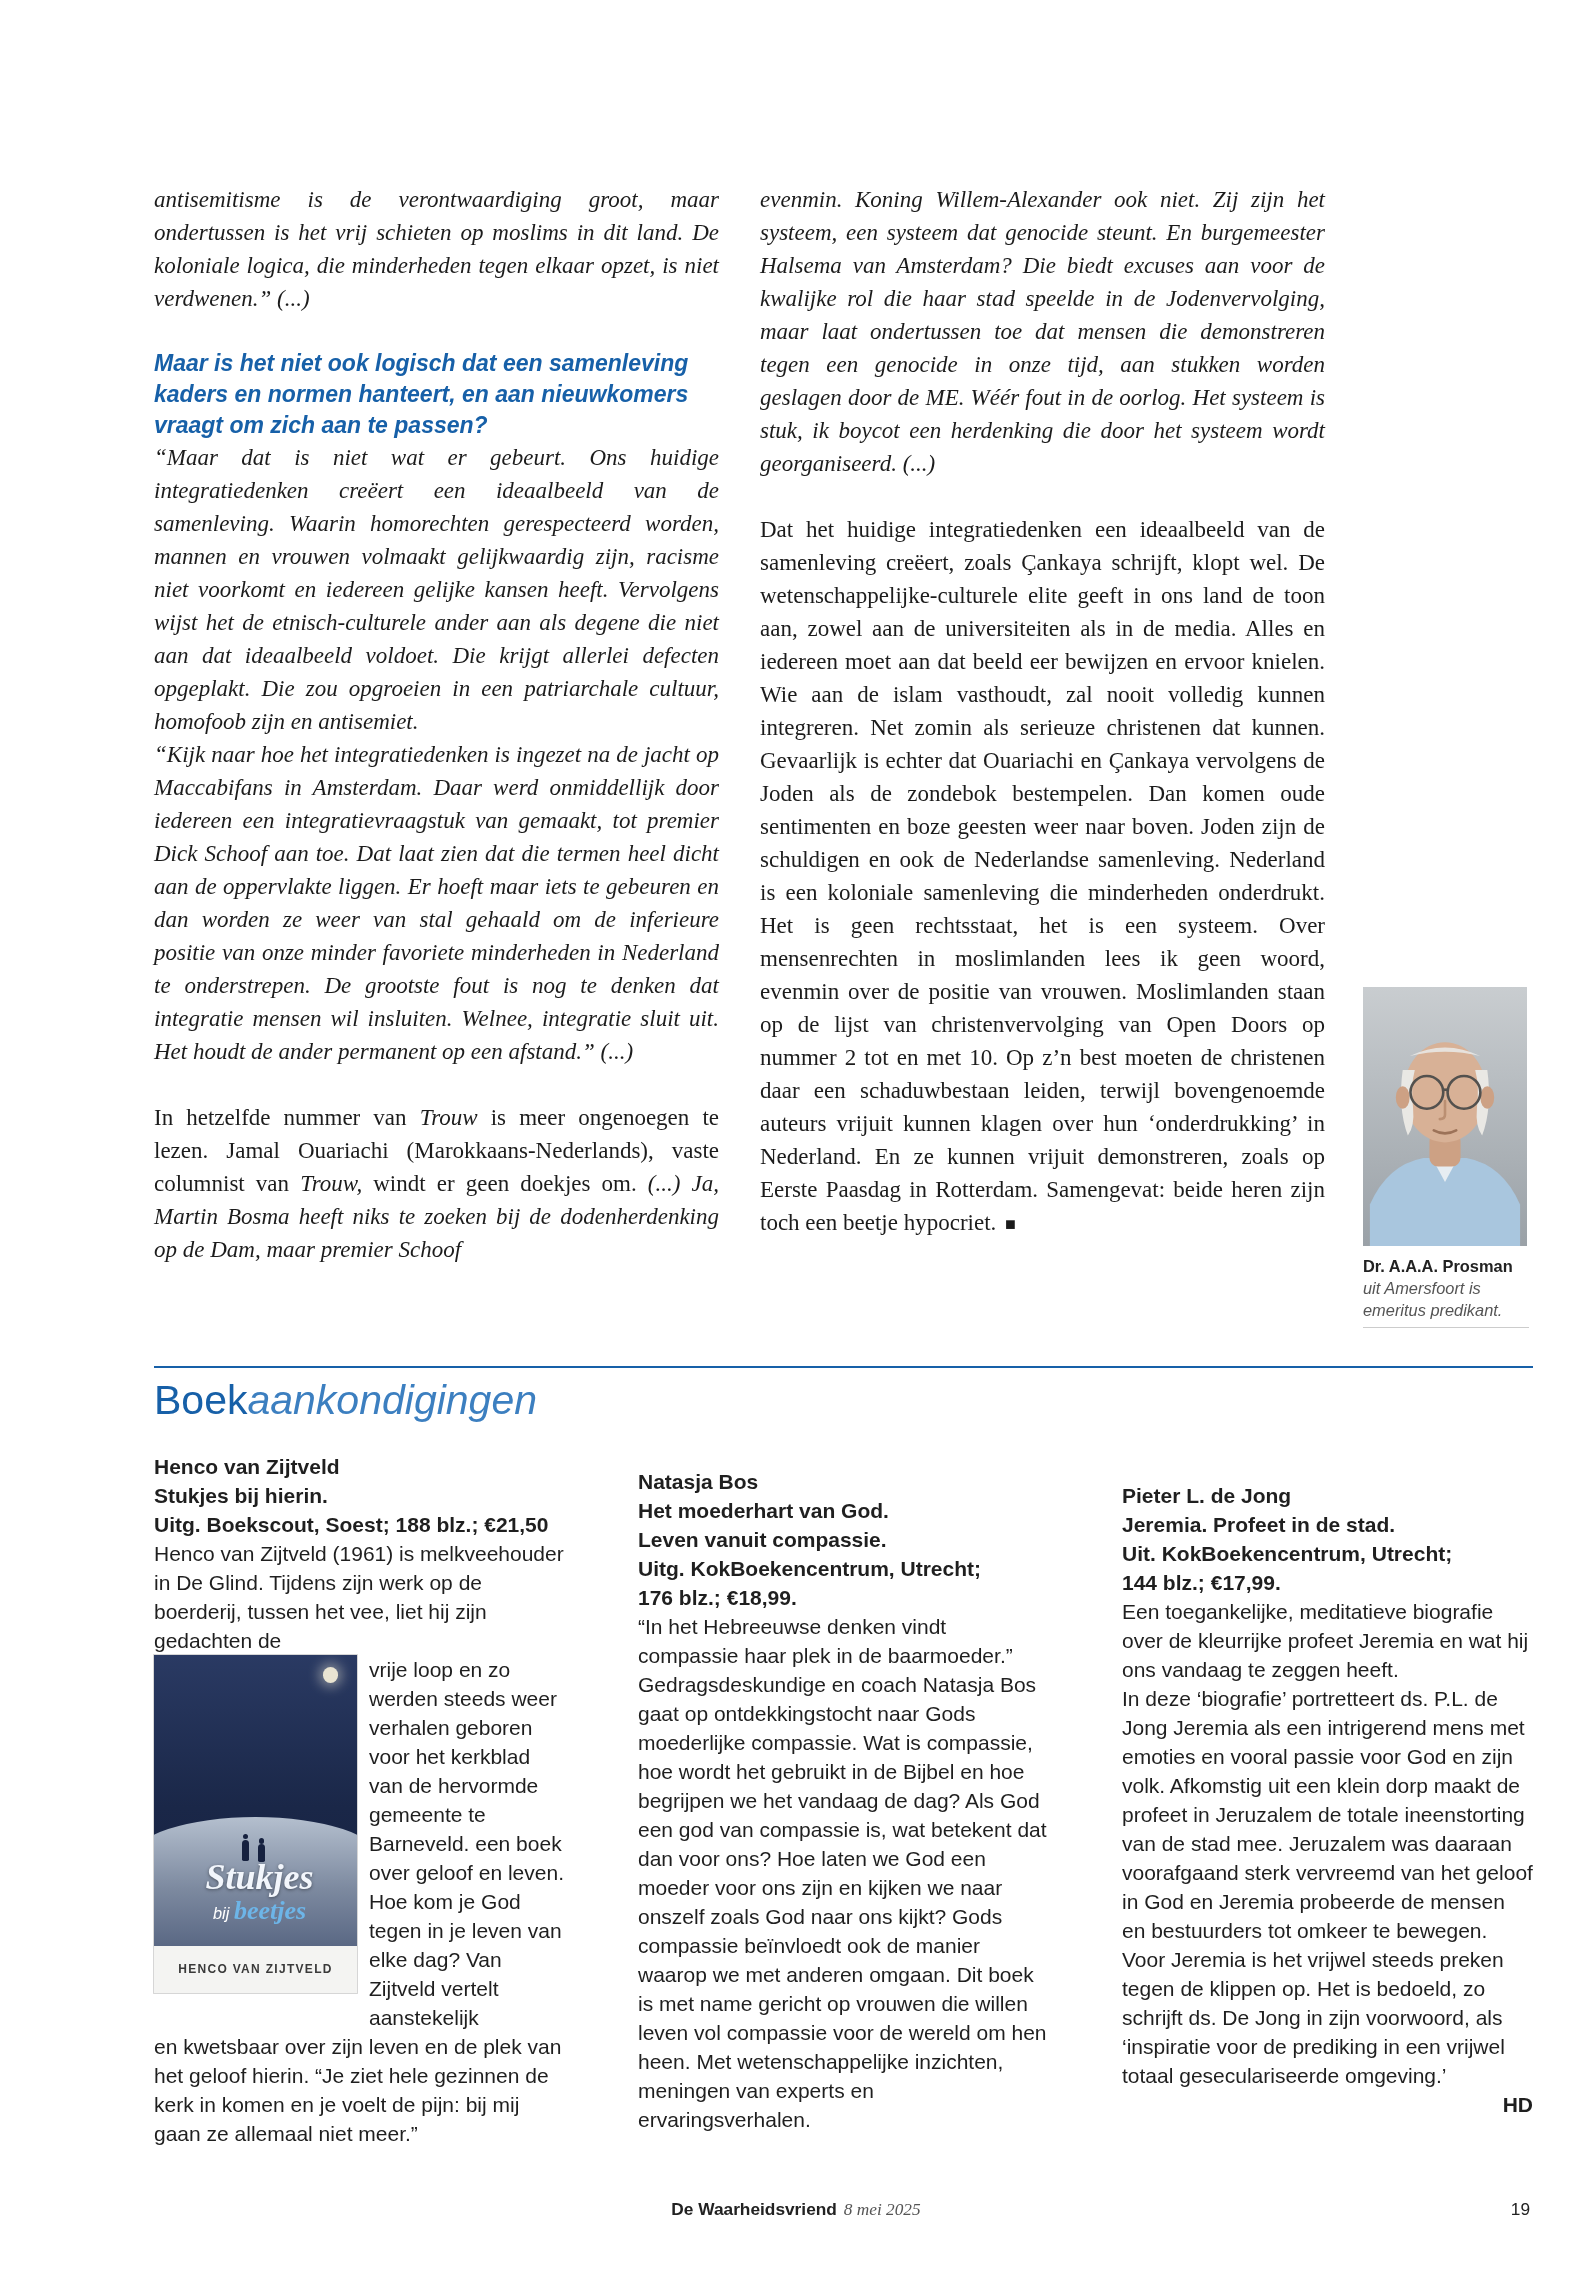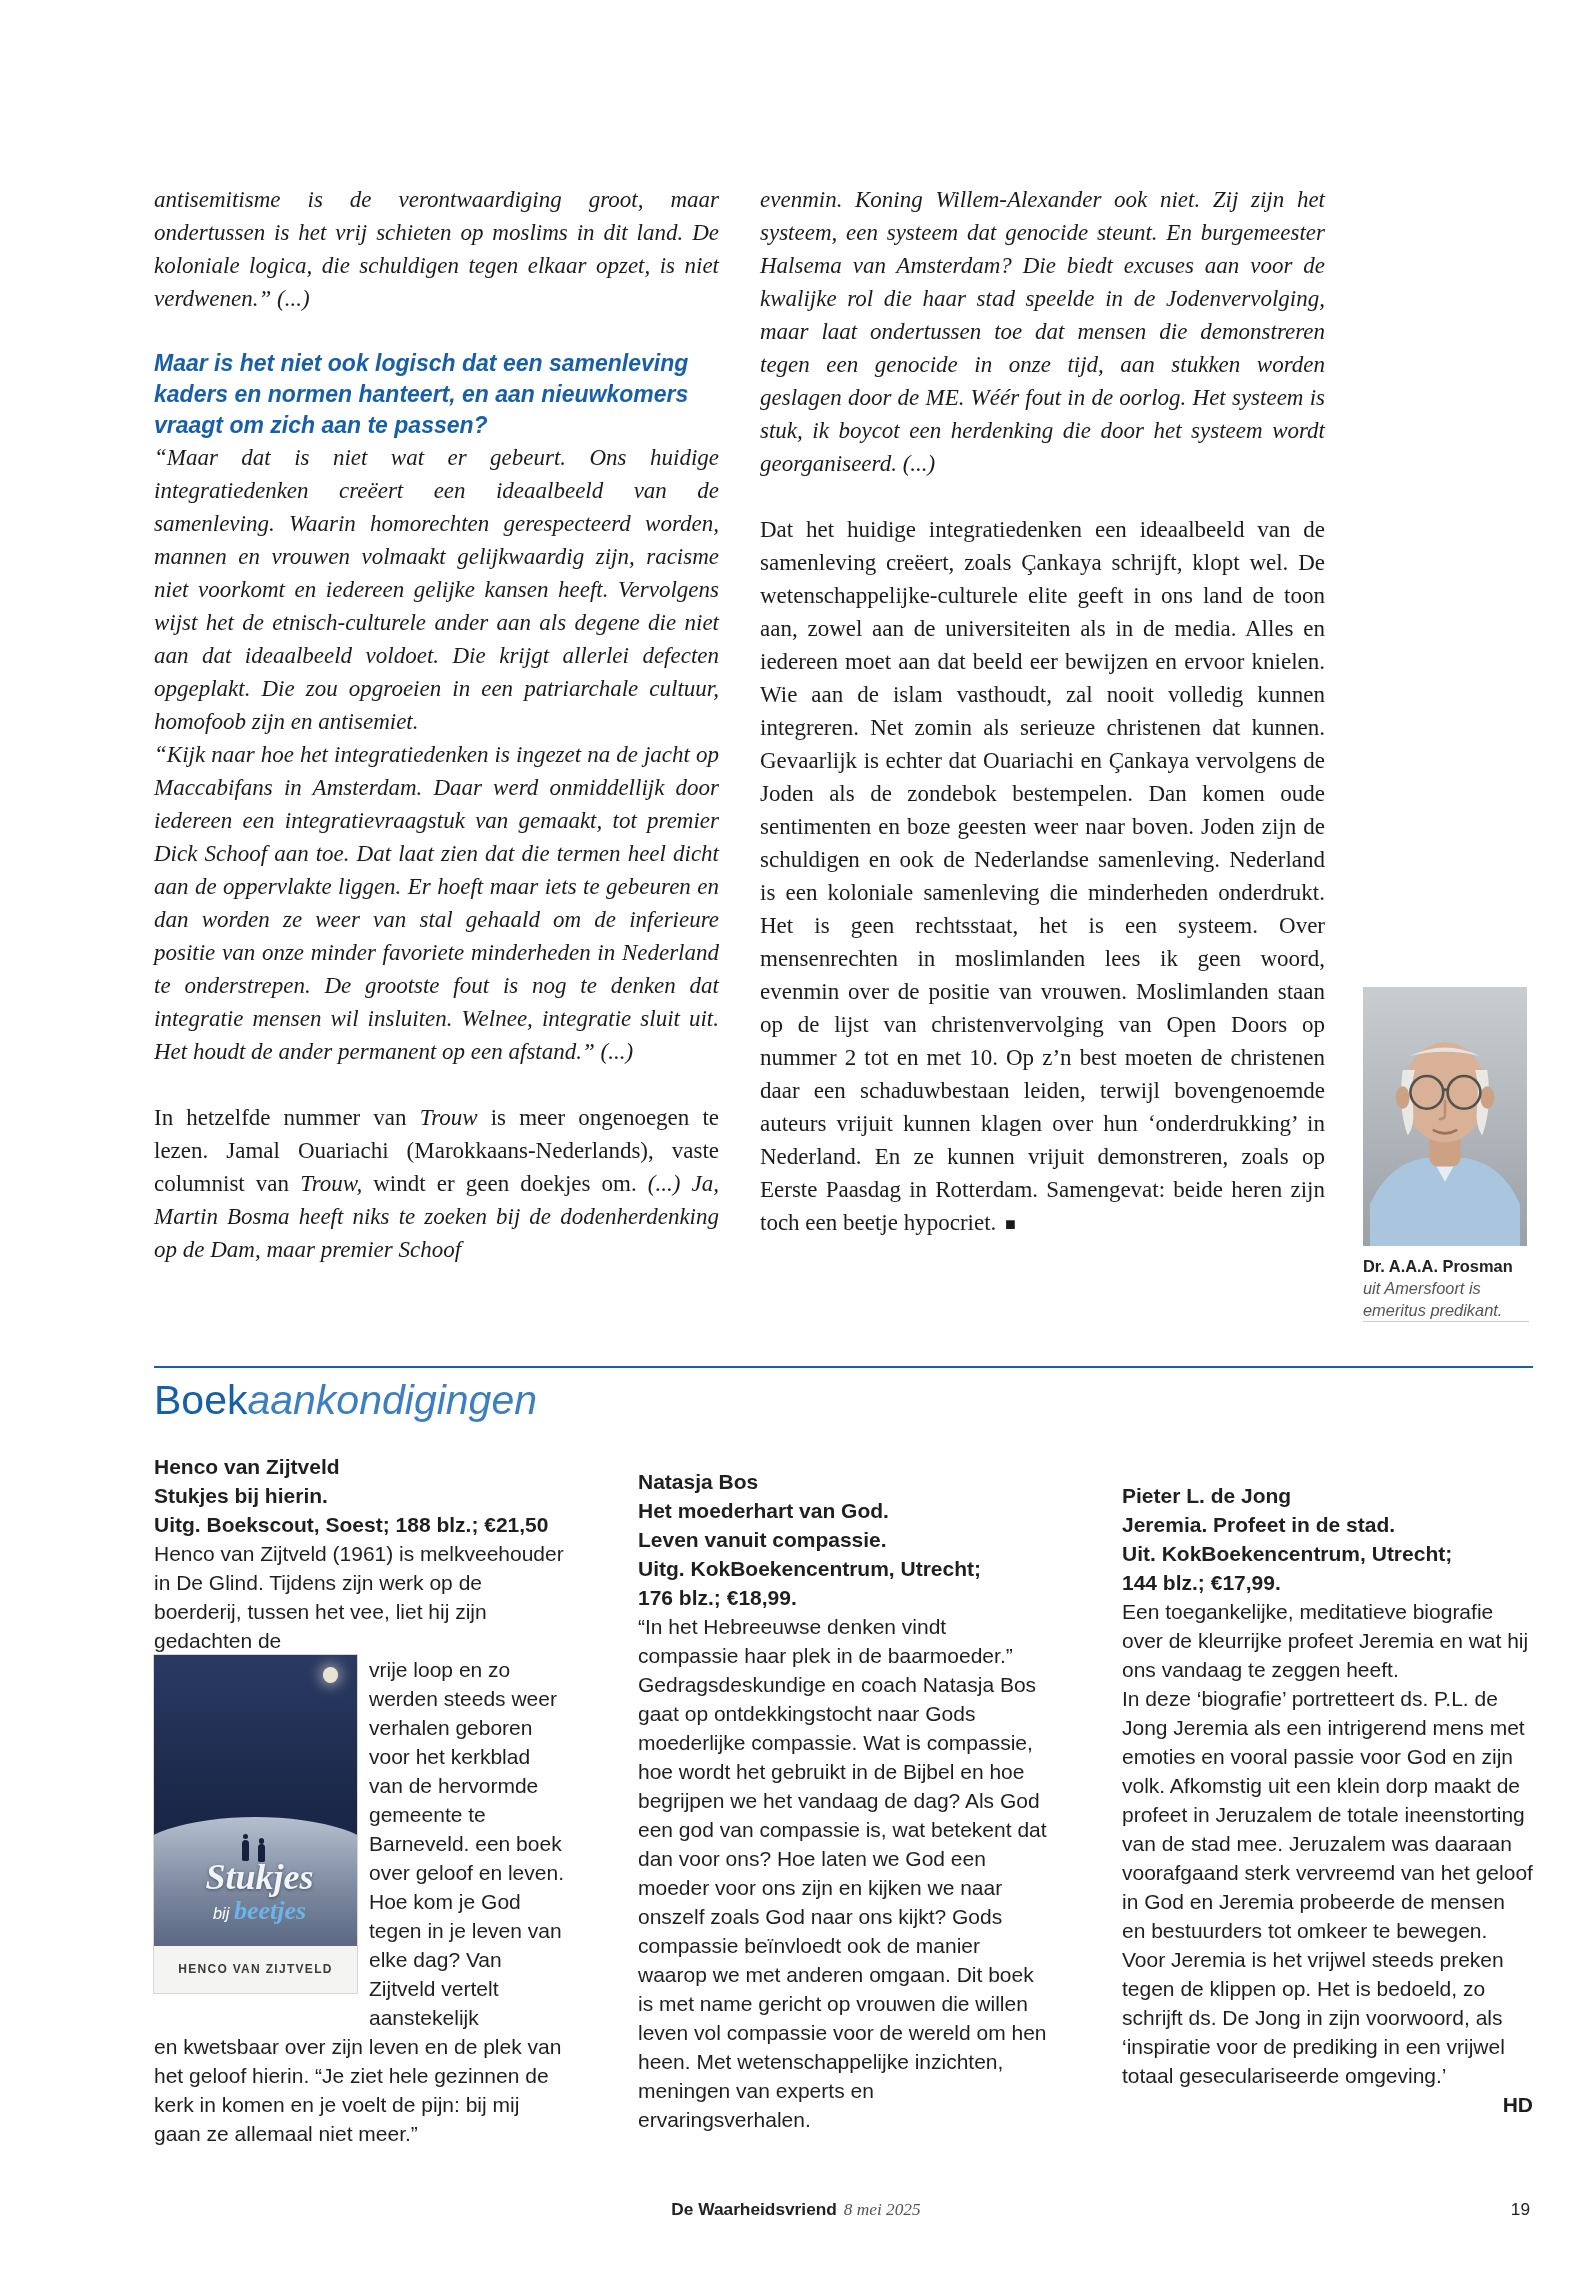--- a/index.html
+++ b/index.html
@@ -38,21 +38,21 @@
   .end-mark { font-style:normal; font-size:18px; margin-left:8.6px; color:#1a1a1a; }
 
   
   .photo-col { width:166px; margin-left:38px; position:relative; }
   .portrait-figure { margin-top:804px; }
   .portrait { width:164px; height:259px; overflow:hidden; background:#b4bac0; }
   .portrait svg { display:block; }
   .portrait-caption {
     display:block;
     margin-top:10.4px;
-    padding-bottom:0;
+    padding-bottom:6px;
     border-bottom:0.9px solid #cccccc;
     font-family:"Liberation Sans", sans-serif;
     font-size:16.4px;
     line-height:21.6px;
   }
   .cap-name { display:block; font-weight:bold; color:#222; }
   .cap-rest { display:block; font-style:italic; color:#555; }
 
   
   .books-section { position:absolute; left:154px; top:1366px; width:1379px; }
@@ -139,21 +139,21 @@
   }
 </style>
 </head>
 <body>
 
 <div class="page">
 
   <section class="top-section">
 
     <div class="article-col">
-      <p class="para italic">antisemitisme is de verontwaardiging groot, maar ondertussen is het vrij schieten op moslims in dit land. De koloniale logica, die schuldigen tegen elkaar opzet, is niet verdwenen.” (...)</p>
+      <p class="para italic">antisemitisme is de verontwaardiging groot, maar ondertussen is het vrij schieten op moslims in dit land. De koloniale logica, die minderheden tegen elkaar opzet, is niet verdwenen.” (...)</p>
       <h3 class="interview-question">Maar is het niet ook logisch dat een samenleving kaders en normen hanteert, en aan nieuwkomers vraagt om zich aan te passen?</h3>
       <p class="para italic">“Maar dat is niet wat er gebeurt. Ons huidige integratiedenken creëert een ideaalbeeld van de samenleving. Waarin homorechten gerespecteerd worden, mannen en vrouwen volmaakt gelijkwaardig zijn, racisme niet voorkomt en iedereen gelijke kansen heeft. Vervolgens wijst het de etnisch-culturele ander aan als degene die niet aan dat ideaalbeeld voldoet. Die krijgt allerlei defecten opgeplakt. Die zou opgroeien in een patriarchale cultuur, homofoob zijn en antisemiet.</p>
       <p class="para italic">“Kijk naar hoe het integratiedenken is ingezet na de jacht op Maccabifans in Amsterdam. Daar werd onmiddellijk door iedereen een integratievraagstuk van gemaakt, tot premier Dick Schoof aan toe. Dat laat zien dat die termen heel dicht aan de oppervlakte liggen. Er hoeft maar iets te gebeuren en dan worden ze weer van stal gehaald om de inferieure positie van onze minder favoriete minderheden in Nederland te onderstrepen. De grootste fout is nog te denken dat integratie mensen wil insluiten. Welnee, integratie sluit uit. Het houdt de ander permanent op een afstand.” (...)</p>
       <p class="para gap-top"><span>In hetzelfde nummer van </span><i>Trouw</i><span> is meer ongenoegen te lezen. Jamal Ouariachi (Marokkaans-Nederlands), vaste columnist van </span><i>Trouw,</i><span> windt er geen doekjes om. </span><i>(...) Ja, Martin Bosma heeft niks te zoeken bij de dodenherdenking op de Dam, maar premier Schoof</i></p>
     </div>
 
     <div class="article-col col-right">
       <p class="para italic">evenmin. Koning Willem-Alexander ook niet. Zij zijn het systeem, een systeem dat genocide steunt. En burgemeester Halsema van Amsterdam? Die biedt excuses aan voor de kwalijke rol die haar stad speelde in de Jodenvervolging, maar laat ondertussen toe dat mensen die demonstreren tegen een genocide in onze tijd, aan stukken worden geslagen door de ME. Wéér fout in de oorlog. Het systeem is stuk, ik boycot een herdenking die door het systeem wordt georganiseerd. (...)</p>
       <p class="para gap-top">
         <span>Dat het huidige integratiedenken een ideaalbeeld van de samenleving creëert, zoals Çankaya schrijft, klopt wel. De wetenschappelijke-culturele elite geeft in ons land de toon aan, zowel aan de universiteiten als in de media. Alles en iedereen moet aan dat beeld eer bewijzen en ervoor knielen. Wie aan de islam vasthoudt, zal nooit volledig kunnen integreren. Net zomin als serieuze christenen dat kunnen. Gevaarlijk is echter dat Ouariachi en Çankaya vervolgens de Joden als de zondebok bestempelen. Dan komen oude sentimenten en boze geesten weer naar boven. Joden zijn de schuldigen en ook de Nederlandse samenleving. Nederland is een koloniale samenleving die minderheden onderdrukt. Het is geen rechtsstaat, het is een systeem. Over mensenrechten in moslimlanden lees ik geen woord, evenmin over de positie van vrouwen. Moslimlanden staan op de lijst van christenvervolging van Open Doors op nummer 2 tot en met 10. Op z’n best moeten de christenen daar een schaduwbestaan leiden, terwijl bovengenoemde auteurs vrijuit kunnen klagen over hun ‘onderdrukking’ in Nederland. En ze kunnen vrijuit demonstreren, zoals op Eerste Paasdag in Rotterdam. Samengevat: beide heren zijn toch een beetje hypocriet.</span><span class="end-mark">■</span>

